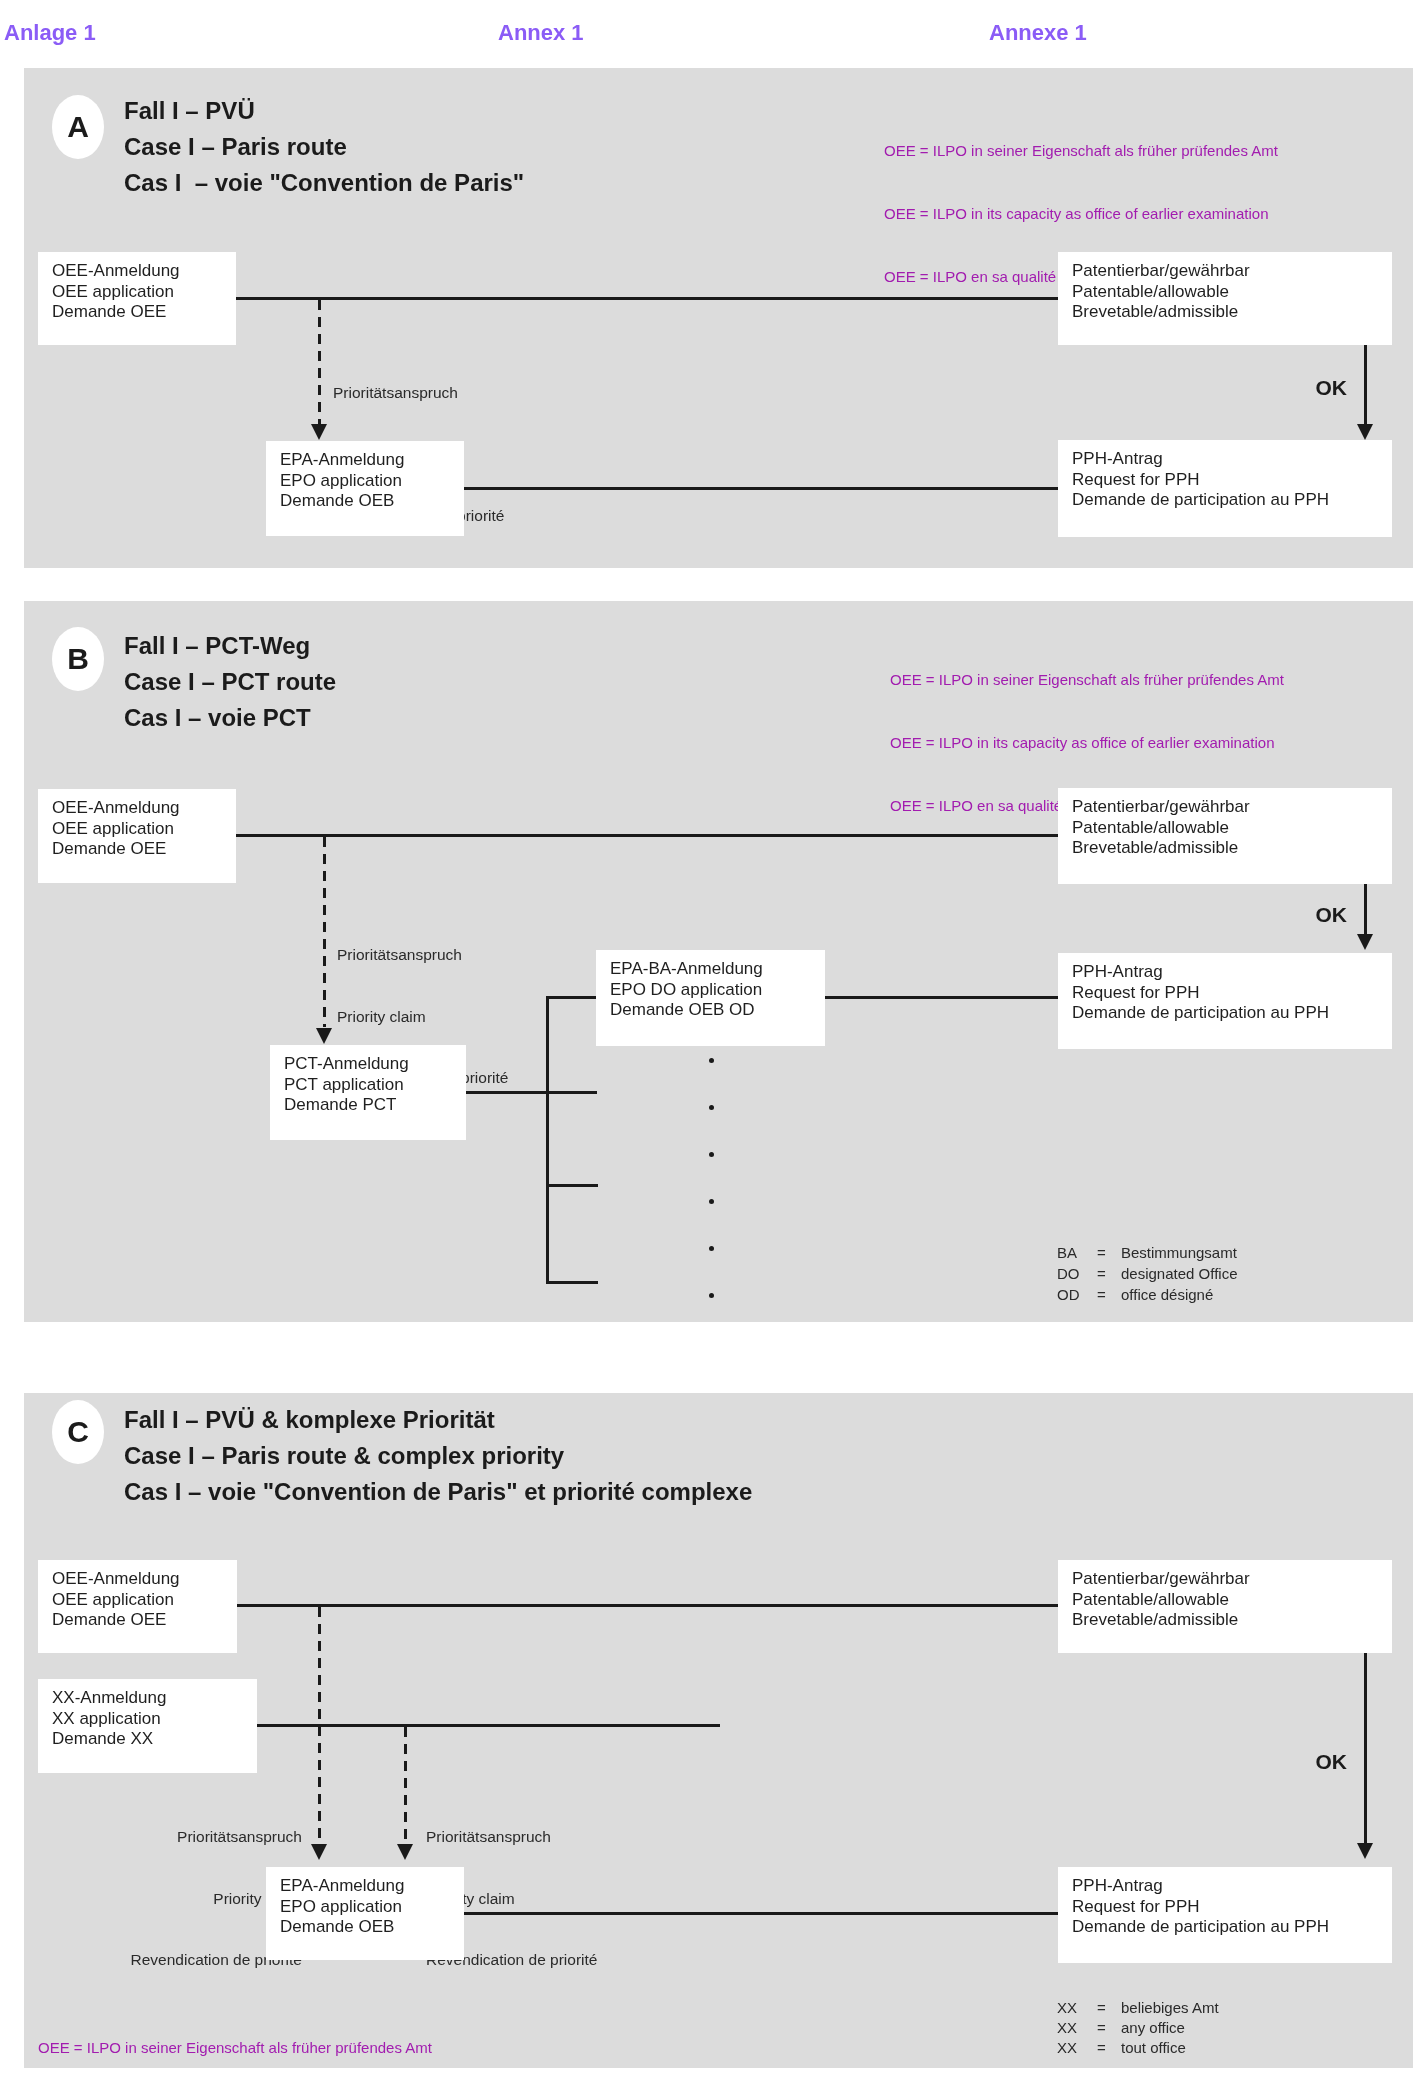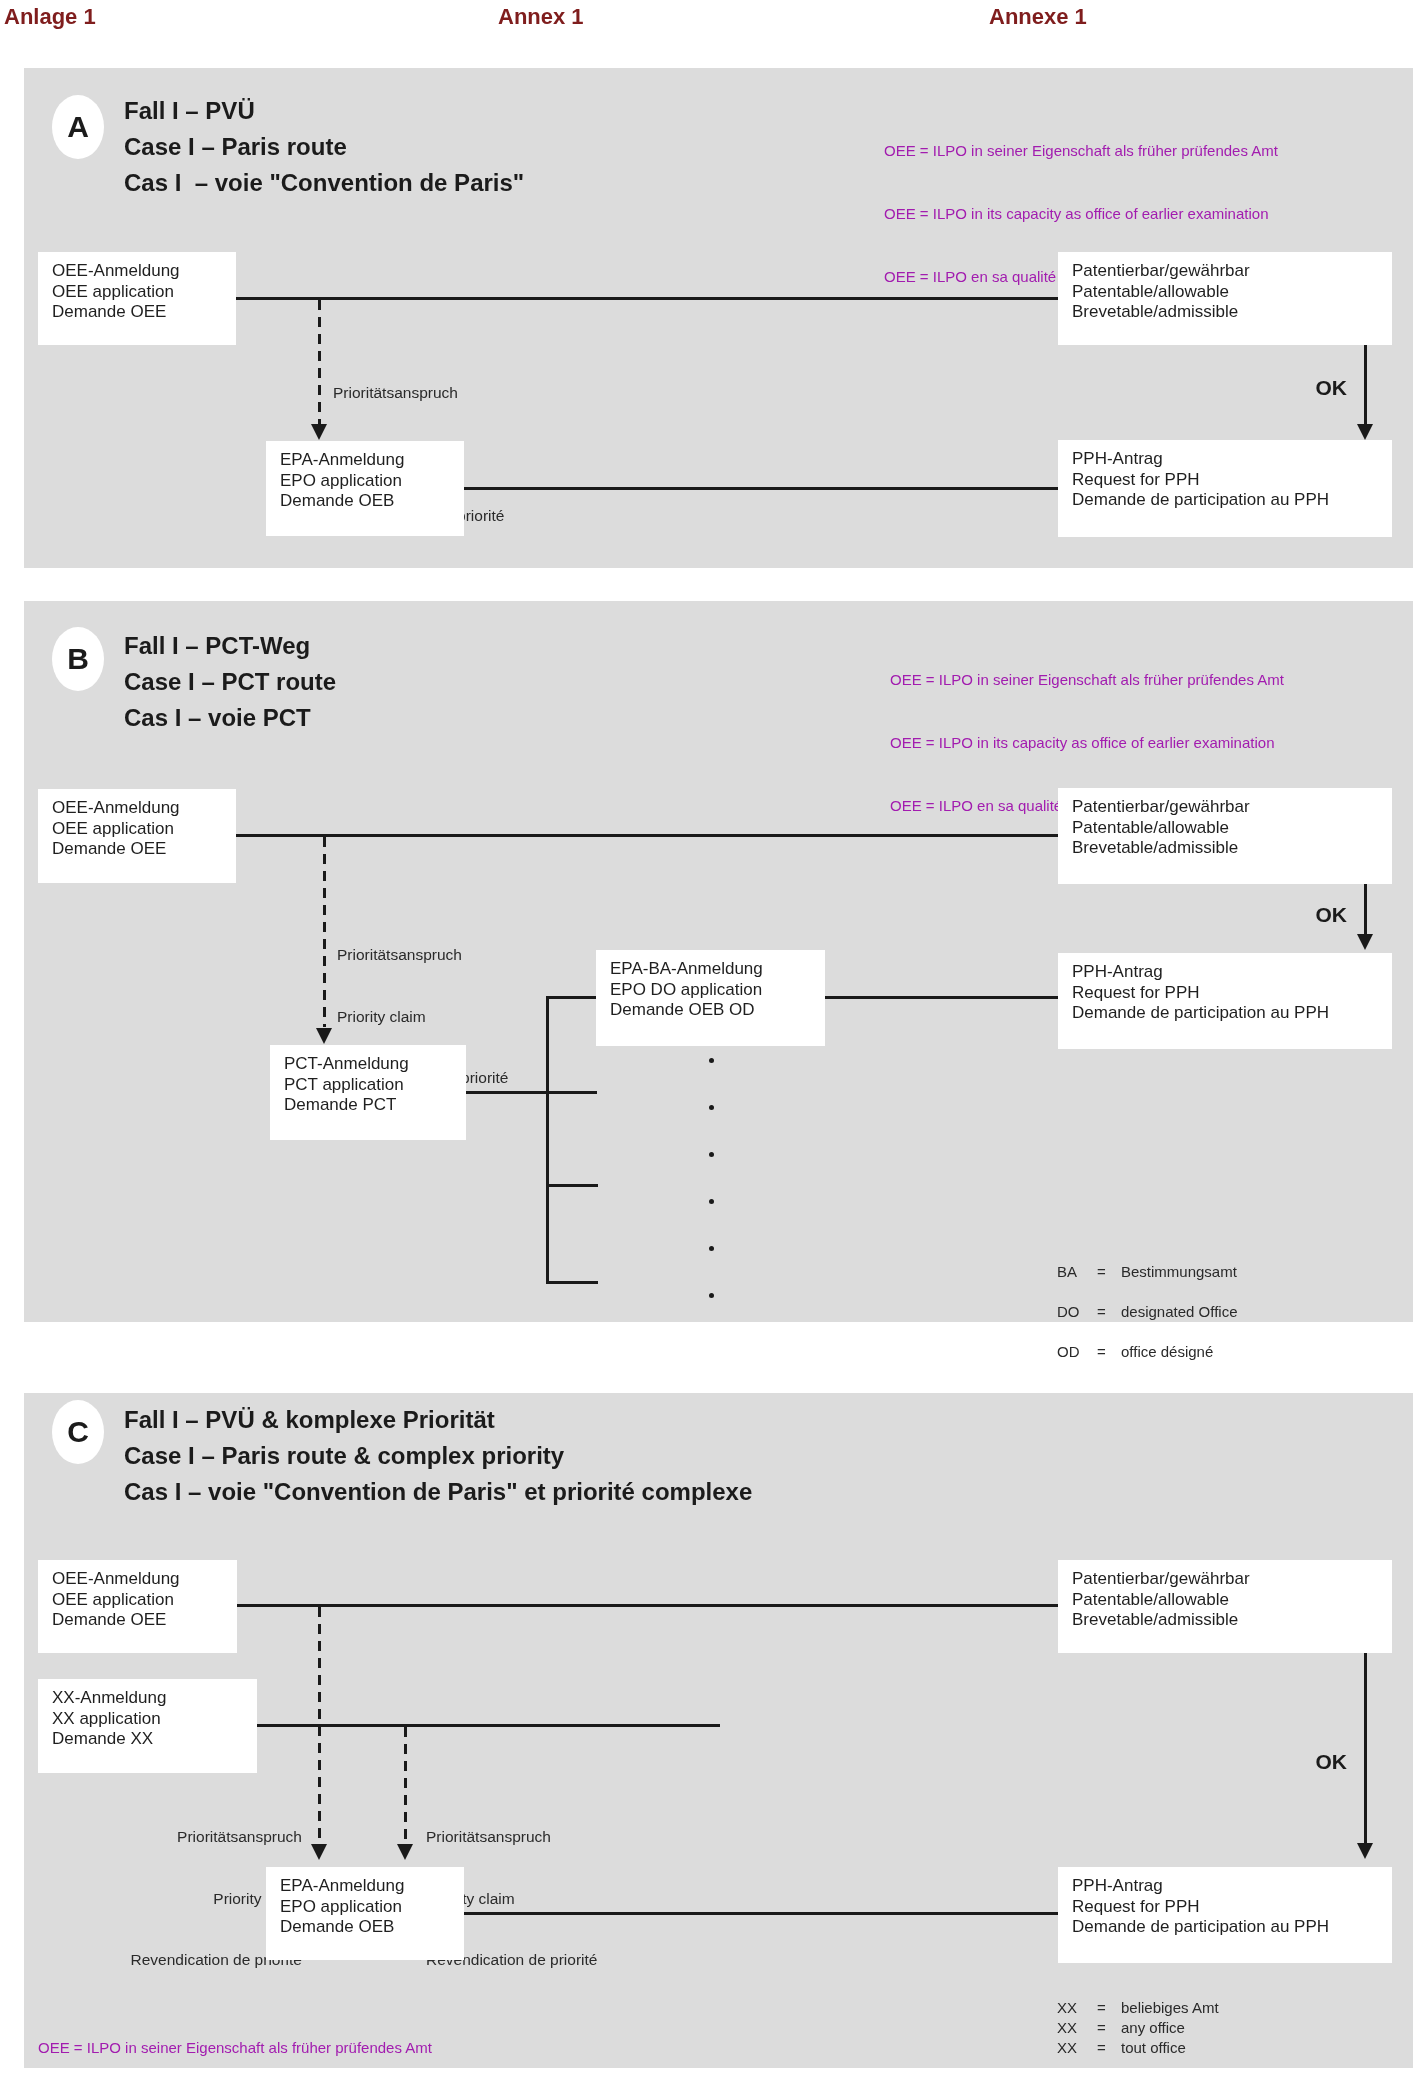--- a/index.html
+++ b/index.html
@@ -1,18 +1,18 @@
 <!DOCTYPE html>
 <html><head>
 <meta charset="utf-8">
 <style>
   html,body{margin:0;padding:0;background:#fff;}
   .page{position:relative;width:1423px;height:2074px;background:#fff;overflow:hidden;
         font-family:"Liberation Sans","DejaVu Sans",sans-serif;color:#222;}
-  .hdr{position:absolute;top:4px;font-weight:bold;font-size:22px;color:#7f1d1d;white-space:pre;}
+  .hdr{position:absolute;top:20px;font-weight:bold;font-size:22px;color:#8b5cf6;white-space:pre;}
   .panel{position:absolute;left:24px;width:1389px;background:#dcdcdc;}
   .layer{position:absolute;inset:0;}
   .badge{position:absolute;width:52px;height:64px;background:#fff;border-radius:50%;
          display:flex;align-items:center;justify-content:center;
          font-weight:bold;font-size:30px;color:#1b1b1b;z-index:3;}
   .ptitle{position:absolute;font-weight:bold;font-size:24px;line-height:36px;color:#1b1b1b;}
   .ptitle div{white-space:pre;}
   .note{position:absolute;font-size:15px;line-height:21px;color:#a21caf;white-space:pre;}
   .box{position:absolute;background:#fff;z-index:3;box-sizing:border-box;
        padding:9px 4px 0 14px;font-size:17px;line-height:20.5px;color:#1f1f1f;}
@@ -21,21 +21,21 @@
   .vline{position:absolute;width:3px;background:#1a1a1a;z-index:1;}
   .dashv{position:absolute;width:3px;z-index:2;
          background:repeating-linear-gradient(to bottom,#1a1a1a 0 10px,transparent 10px 17px);}
   .ah{position:absolute;width:0;height:0;border-left:8px solid transparent;
       border-right:8px solid transparent;border-top:16px solid #1a1a1a;z-index:2;}
   .plabel{position:absolute;font-size:15.5px;line-height:20.5px;color:#2a2a2a;white-space:pre;}
   .ok{position:absolute;font-weight:bold;font-size:21px;color:#1b1b1b;text-align:right;}
   .dot{position:absolute;width:5px;height:5px;border-radius:50%;background:#1a1a1a;z-index:2;}
   .legend{position:absolute;font-size:15px;color:#2a2a2a;}
   .lrow{display:grid;grid-template-columns:40px 24px auto;}
-  .lh21 .lrow{line-height:21px;margin-top:19px;} .lh20 .lrow{line-height:20px;}
+  .lh21 .lrow{line-height:21px;} .lh20 .lrow{line-height:20px;}
 </style>
 </head>
 <body>
 
 <div class="page">
 
   <div class="hdr" style="left:4px;">Anlage 1</div>
   <div class="hdr" style="left:498px;">Annex 1</div>
   <div class="hdr" style="left:989px;">Annexe 1</div>
 

